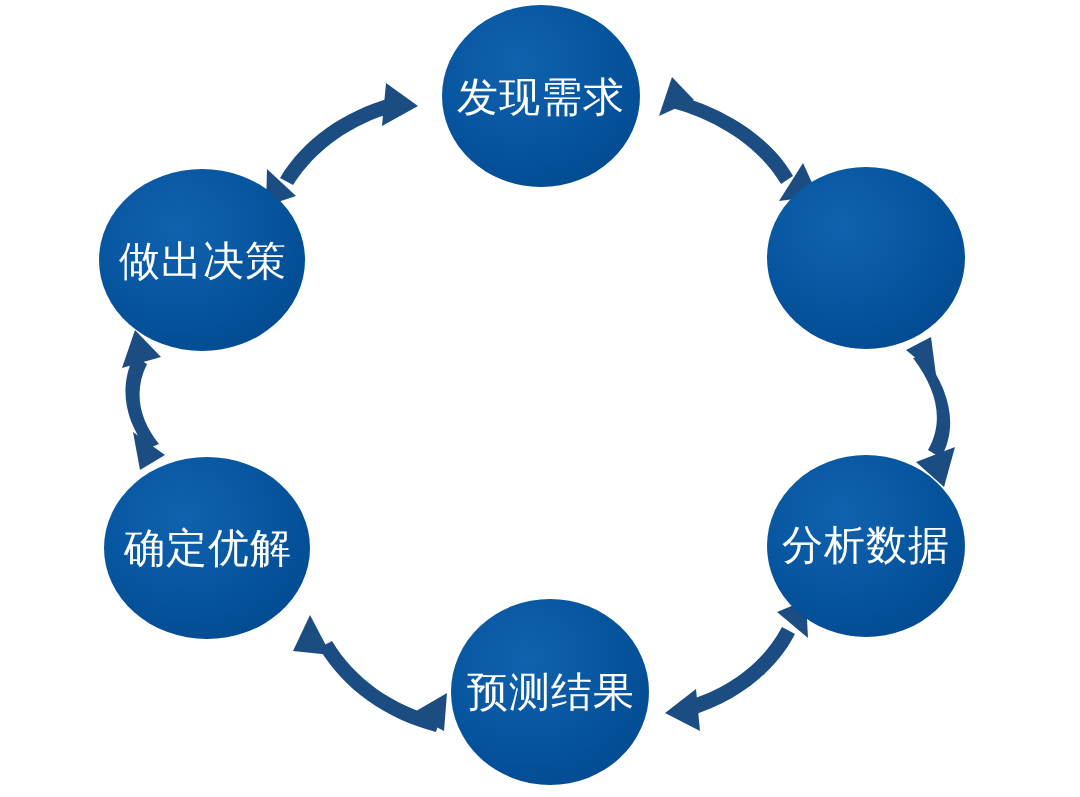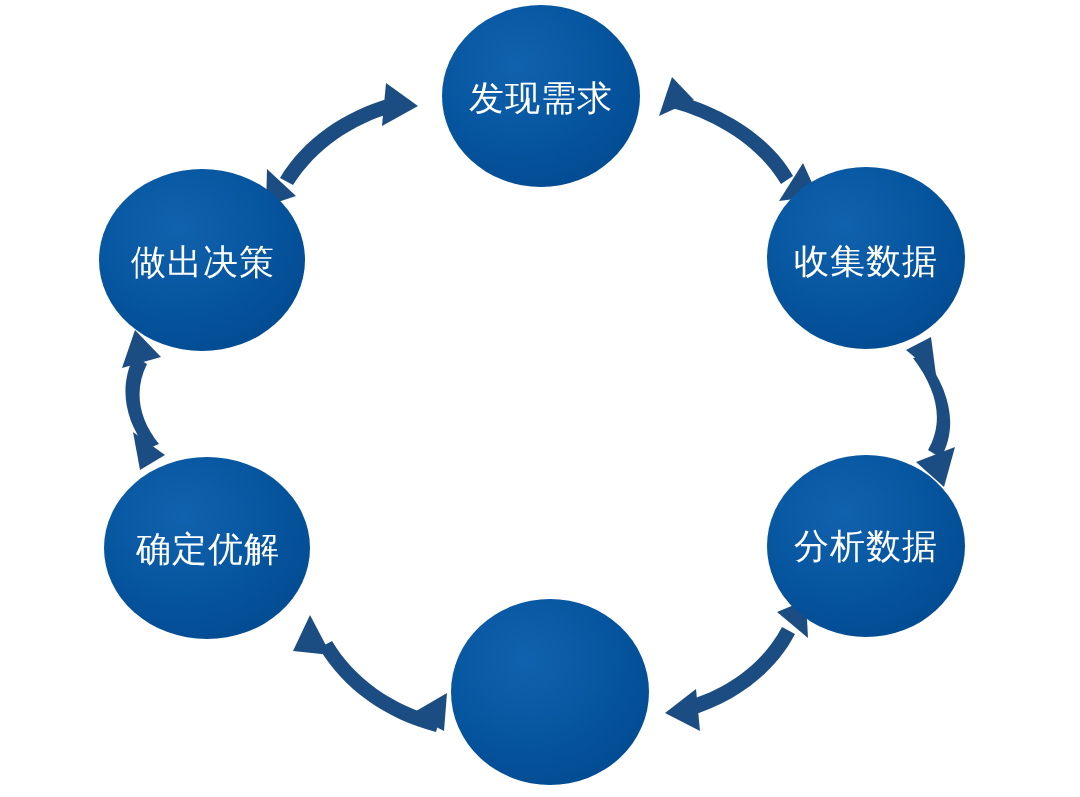--- a/index.html
+++ b/index.html
@@ -26,21 +26,21 @@
     top: 0;
     width: 1080px;
     height: 797px;
     display: block;
   }
   .node-label {
     position: absolute;
     transform: translate(-50%, -50%);
     color: #ffffff;
     font-family: "Liberation Sans", "DejaVu Sans", sans-serif;
-    font-size: 35px;
+    font-size: 41px;
     line-height: 1.1;
     letter-spacing: 1px;
     white-space: nowrap;
     text-align: center;
     pointer-events: none;
     user-select: none;
   }
 </style>
 </head>
 <body>
@@ -122,22 +122,22 @@
       <ellipse cx="866" cy="258" rx="99" ry="91" fill="url(#nodeShade)"></ellipse>
       <ellipse cx="866" cy="546" rx="99" ry="91" fill="url(#nodeShade)"></ellipse>
       <ellipse cx="550" cy="692" rx="99" ry="93" fill="url(#nodeShade)"></ellipse>
       <ellipse cx="207" cy="548" rx="103" ry="91" fill="url(#nodeShade)"></ellipse>
       <ellipse cx="202" cy="260" rx="103" ry="91" fill="url(#nodeShade)"></ellipse>
     </g>
   </svg>
 
   <div class="node-label" style="left: 541px; top: 98px; color: rgb(255, 255, 255);">发现需求</div>
 
-  <div class="node-label" style="left: 866px; top: 261px; color: rgb(255, 255, 255);">收集数据</div>
 
   <div class="node-label" style="left: 866px; top: 549px; color: rgb(255, 255, 255); font-family: Liberation Mono, monospace;">分析数据</div>
 
+  <div class="node-label" style="left: 551px; top: 693px; color: rgb(255, 255, 255);">预测结果</div>
 
   <div class="node-label" style="left: 203px; top: 262px; color: rgb(255, 255, 255);">做出决策</div>
 
   <div class="node-label" style="left: 208px; top: 549px; color: rgb(255, 255, 255);">确定优解</div>
 
 </div>
 
 </body></html>

